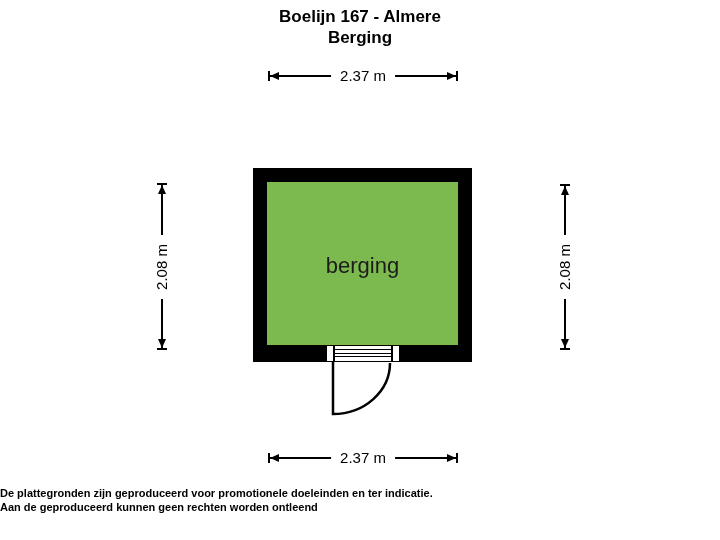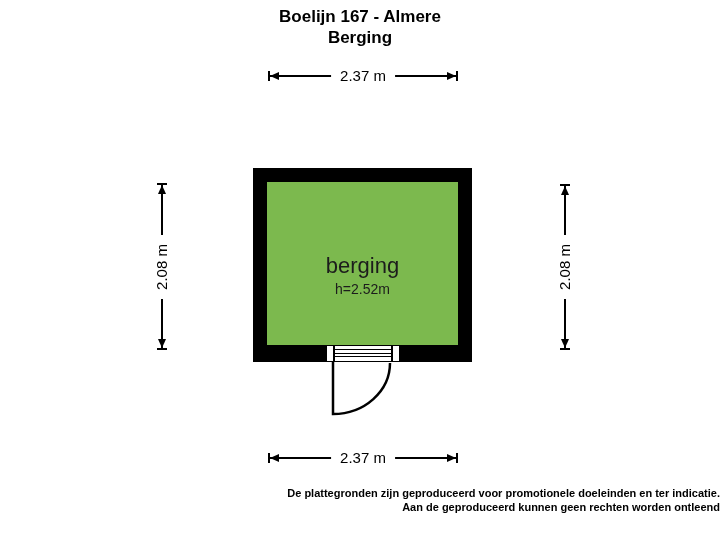--- a/index.html
+++ b/index.html
@@ -39,21 +39,21 @@
   .room-height{font-size:14px;line-height:18px;margin-top:2px;}
 
   
   .threshold{position:absolute;left:73px;top:177px;width:74px;height:17px;background:#fff;border:1.5px solid var(--wall);}
   .jamb{position:absolute;top:0;bottom:0;width:2px;background:var(--wall);}
   .tl{position:absolute;left:8px;right:8px;height:1px;background:var(--wall);}
 
   .door-svg{position:absolute;left:0;top:0;pointer-events:none;}
 
   
-  .footer{position:absolute;top:486px;left:0;width:100%;text-align:right;font-size:11px;font-weight:bold;line-height:14px;}
+  .footer{position:absolute;top:486px;left:0;width:100%;text-align:left;font-size:11px;font-weight:bold;line-height:14px;}
 </style>
 </head>
 <body>
 
 <div class="page">
 
   <div class="title">
     <div>Boelijn 167 - Almere</div>
     <div>Berging</div>
   </div>
@@ -91,21 +91,20 @@
     <div class="tick-h" style="bottom:0;"></div>
     <div class="ah ah-up"></div>
     <div class="ah ah-down"></div>
     <div class="dim-pill-v">2.08 m</div>
   </div>
 
   <div class="room">
     <div class="room-floor">
       <div class="room-label-wrap">
         <div class="room-name">berging</div>
-        <div class="room-height">h=2.52m</div>
       </div>
     </div>
 
     <div class="threshold">
       <div class="jamb" style="left:6px;"></div>
       <div class="jamb" style="right:6px;"></div>
       <div class="tl" style="top:3px;"></div>
       <div class="tl" style="top:6.5px;"></div>
       <div class="tl" style="top:10px;"></div>
     </div>

